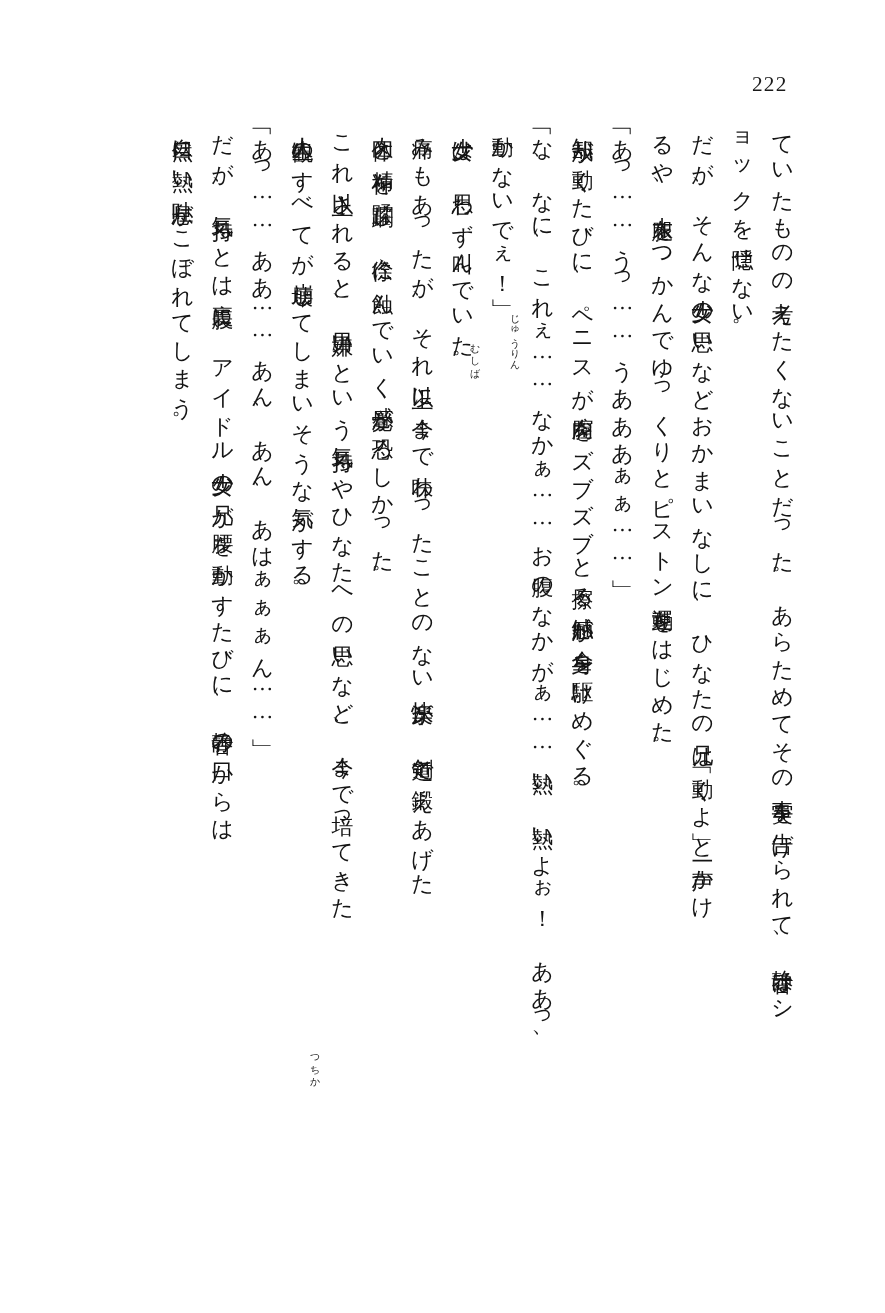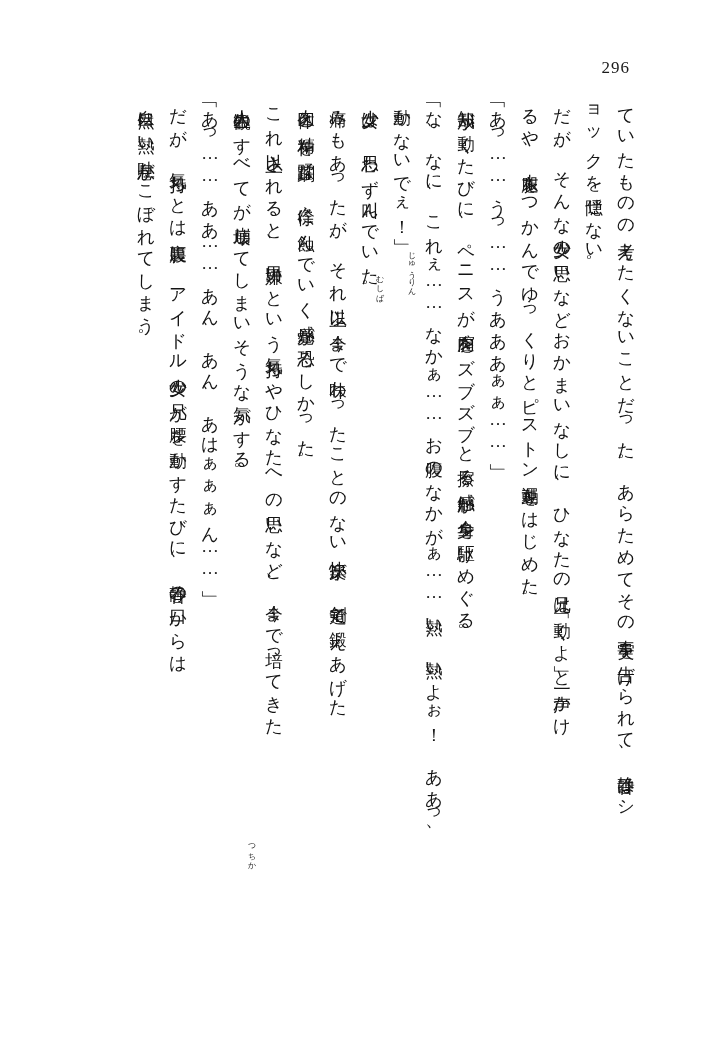--- a/index.html
+++ b/index.html
@@ -75,21 +75,21 @@
   }
   .rn1 { top: 246px; right: 293px; }
   .rn2 { top: 270px; right: 325px; }
   .rn3 { top: 838px; right: 453px; }
 </style>
 </head>
 <body>
 
 <div class="page">
 
-  <div class="page-number">296</div>
+  <div class="page-number">222</div>
 
   <div class="body-text">
     <div class="col">ていたものの考えたくないことだった。あらためてその事実を告げられて、静香はシ</div>
     <div class="col">ョックを隠せない。</div>
     <div class="col">だが、そんな少女の思いなどおかまいなしに、ひなたの兄は「動くよ」と一声かけ</div>
     <div class="col">るや、太腿をつかんでゆっくりとピストン運動をはじめた。</div>
     <div class="col">「あっ……うっ……うあああぁぁ……」</div>
     <div class="col">知哉が動くたびに、ペニスが膣肉をズブズブと擦る感触が全身を駆けめぐる。</div>
     <div class="col">「な、なに、これぇ……なかぁ……お腹のなかがぁ……熱い、熱いよぉ！　ああっ、</div>
     <div class="col">動かないでぇ！」</div>

